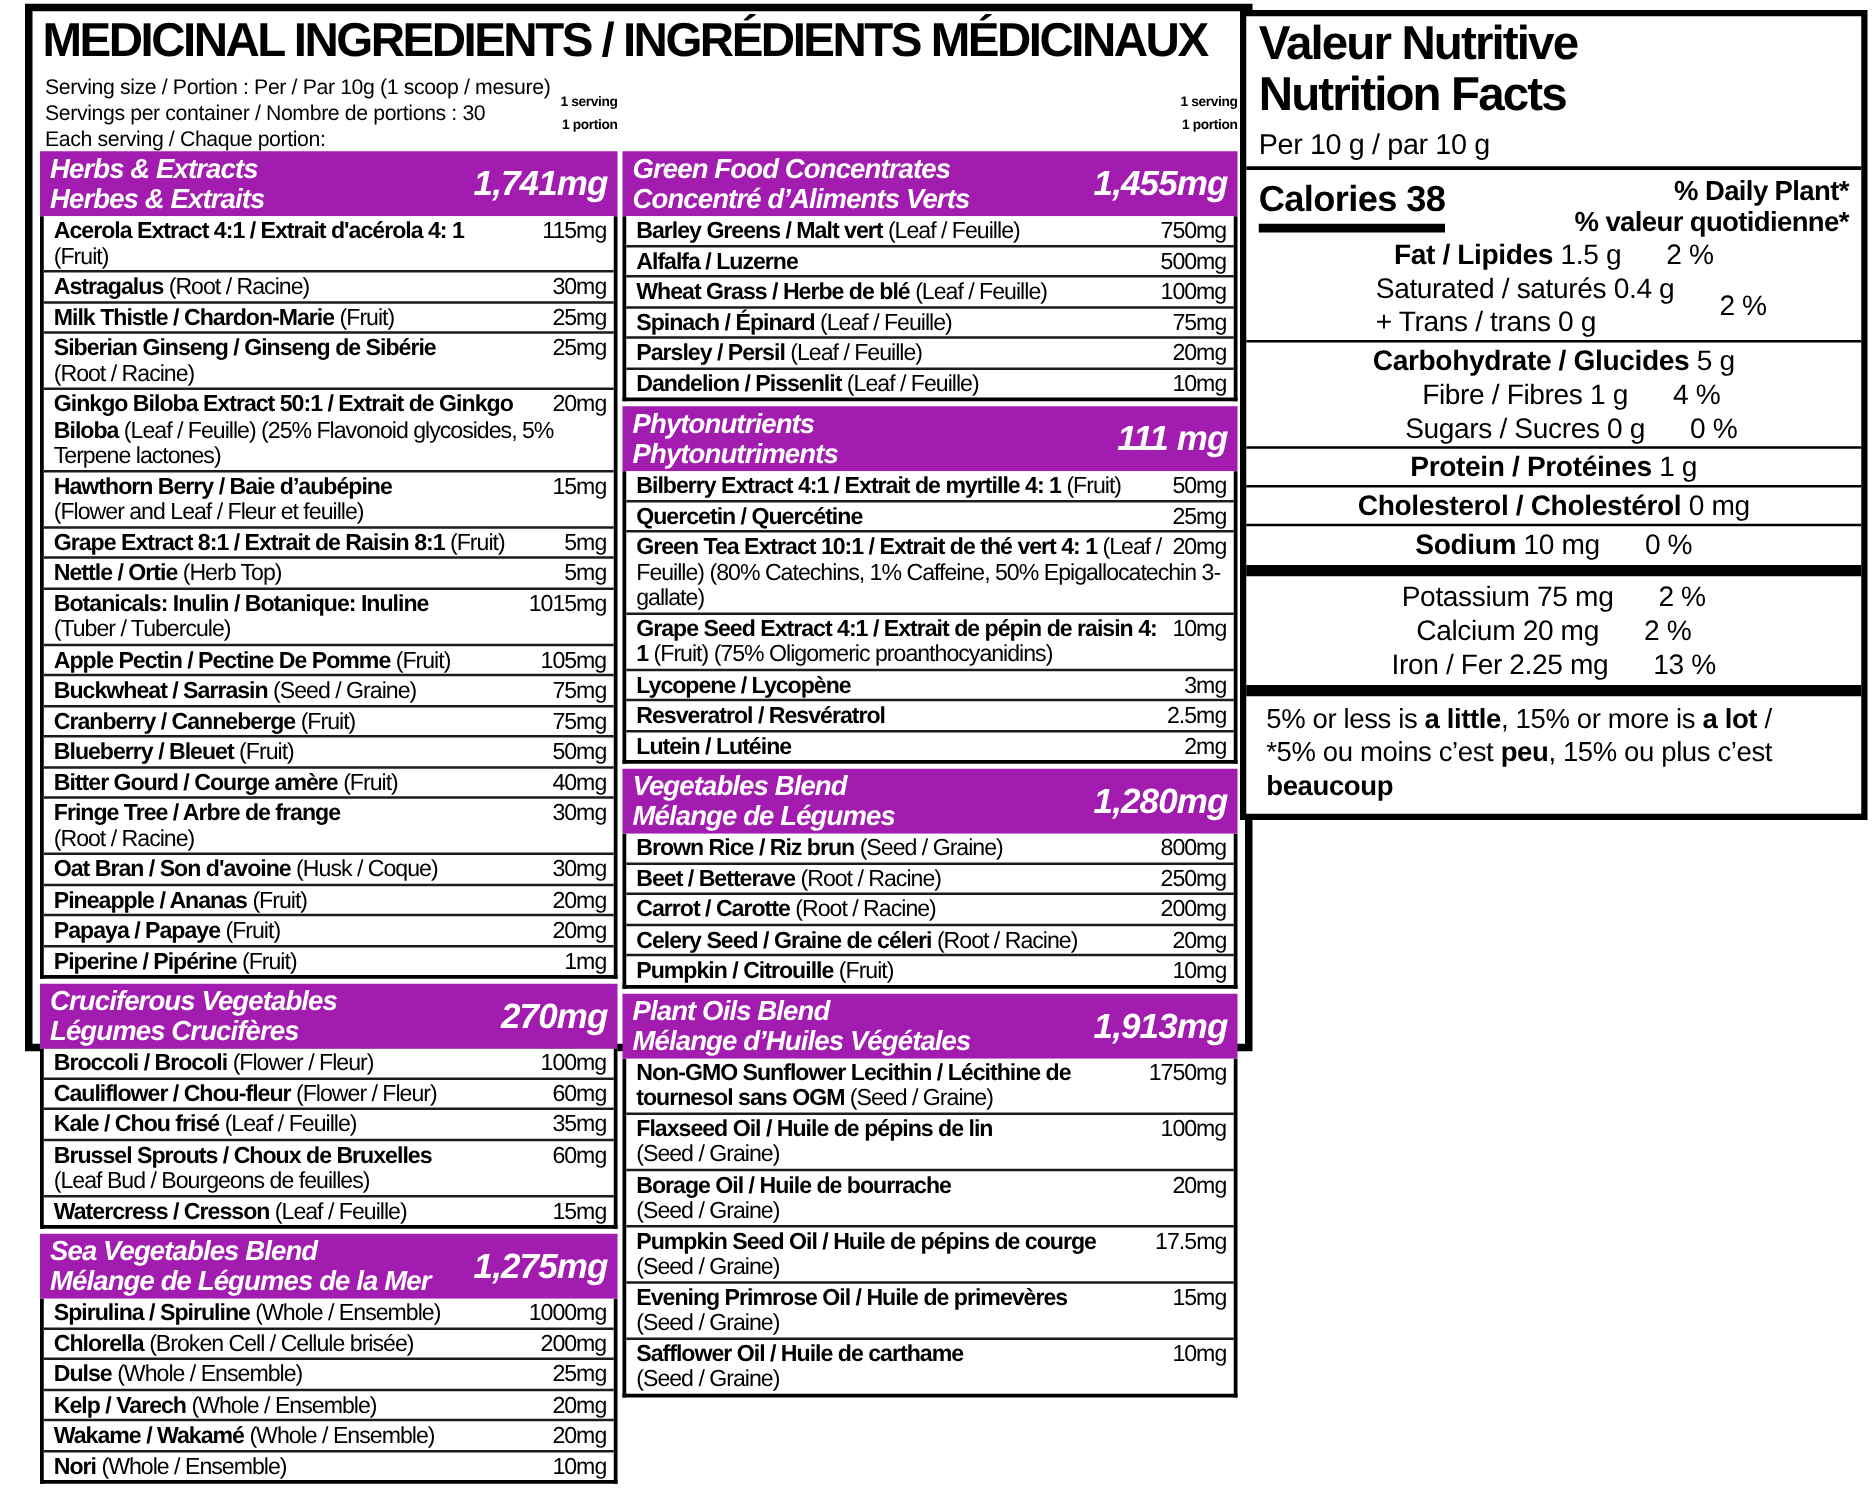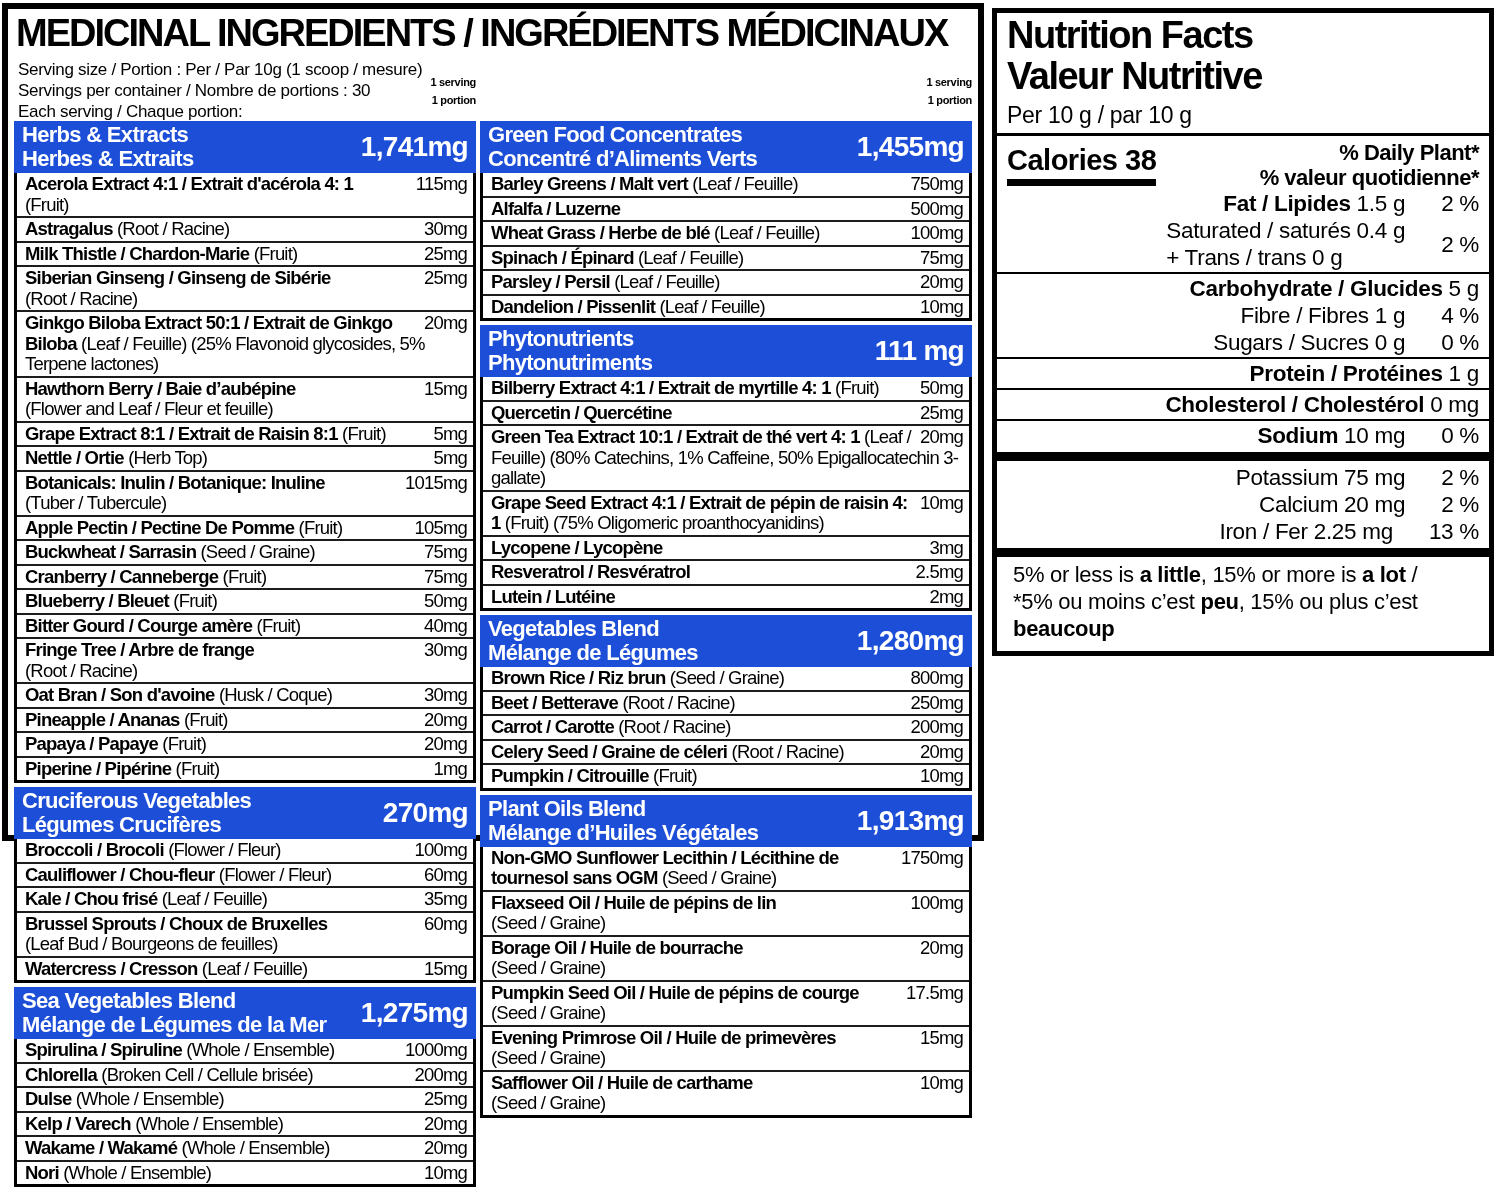--- a/index.html
+++ b/index.html
@@ -1,53 +1,53 @@
 <!DOCTYPE html>
 <html><head>
 <meta charset="utf-8">
 <style>
   html,body{margin:0;padding:0;background:#fff;width:1500px;height:1196px;overflow:hidden;
     font-family:"Liberation Sans", sans-serif;color:#000;}
   .panel{position:absolute;box-sizing:border-box;background:#fff;}
   
-  #med{left:2px;top:3px;width:982px;height:838px;border:6px solid #000;}
+  #med{left:20px;top:3px;width:982px;height:838px;border:6px solid #000;}
   #med-inner{position:relative;width:100%;height:100%;}
   .med-title{position:absolute;left:8px;top:2px;font-size:38px;font-weight:bold;
     letter-spacing:-2px;white-space:nowrap;line-height:44px;}
   .srv{position:absolute;left:10px;top:50px;font-size:17px;line-height:21px;letter-spacing:-0.3px;}
   .srv-note{position:absolute;top:64px;font-size:11px;font-weight:bold;line-height:18px;
     text-align:right;letter-spacing:-0.3px;}
   #note1{left:320px;width:148px;}
   #note2{left:816px;width:148px;}
   .col{position:absolute;top:112px;}
   #col-0{left:6px;width:462px;}
   #col-1{left:472px;width:492px;}
   .sec{margin-bottom:4px;}
-  .sec-bar{background:#1d4ed8;color:#fff;display:flex;justify-content:space-between;
-    align-items:center;padding:2px 8px;min-height:48px;box-sizing:border-box;}
+  .sec-bar{background:#a21caf;color:#fff;display:flex;justify-content:space-between;
+    align-items:center;padding:2px 8px;min-height:48px;box-sizing:border-box;font-style:italic;}
   .sec-titles div{font-weight:bold;font-size:22px;line-height:24px;letter-spacing:-0.7px;}
   .sec-amt{font-weight:bold;font-size:28px;letter-spacing:-0.7px;white-space:nowrap;padding-left:6px;}
   .sec-table{border:3px solid #000;border-top:none;background:#fff;}
   .irow{border-top:2px solid #1c1c1c;padding:1px 6px 1px 8px;font-size:18.5px;
     line-height:20.5px;letter-spacing:-0.8px;}
   .irow:first-child{border-top:none;}
   .irow::after{content:"";display:block;clear:both;height:0;}
   .iamt{float:right;margin-left:6px;}
   .inm{font-weight:bold;}
   .ids.nl{display:block;}
   
   #nf{left:992px;top:8px;width:502px;height:648px;border:5px solid #000;padding:2px 10px;}
   .nf-title{font-size:38px;line-height:41px;font-weight:bold;letter-spacing:-1.5px;white-space:nowrap;}
   .nf-serving{font-size:23px;line-height:26px;margin-top:5px;letter-spacing:-0.3px;}
   .nf-rule{border-top:3px solid #000;margin:5px -10px 0;}
   .nf-calwrap{display:flex;justify-content:space-between;align-items:center;margin-top:4px;}
   .nf-cal{font-size:29px;font-weight:bold;letter-spacing:-0.5px;border-bottom:7px solid #000;
     padding-bottom:2px;white-space:nowrap;}
   .nf-dvh{text-align:right;font-weight:bold;font-size:22px;line-height:25px;letter-spacing:-0.5px;}
-  .nf-row{display:flex;justify-content:flex-end;align-items:flex-start;
+  .nf-row{display:flex;justify-content:center;align-items:flex-start;
     font-size:22.5px;line-height:27px;letter-spacing:-0.3px;gap:28px;}
   .nf-row.center{align-items:center;}
   .nf-left.ind{padding-left:28px;}
   .nf-dvv{white-space:nowrap;padding-left:8px;}
   .nf-sep{border-top:2px solid #000;margin:1px -10px;}
   .nf-thick{border-top:9px solid #000;margin:3px -10px;}
   .nf-foot{font-size:22px;line-height:27px;margin-top:4px;max-width:408px;padding-left:6px;
     letter-spacing:-0.3px;}
   .b{font-weight:bold;}
 </style>
@@ -205,22 +205,22 @@
             <div class="irow"><span class="iamt">17.5mg</span><span class="inm">Pumpkin Seed Oil / Huile de pépins de courge</span> <span class="ids">(Seed / Graine)</span></div>
             <div class="irow"><span class="iamt">15mg</span><span class="inm">Evening Primrose Oil / Huile de primevères</span> <span class="ids nl">(Seed / Graine)</span></div>
             <div class="irow"><span class="iamt">10mg</span><span class="inm">Safflower Oil / Huile de carthame</span> <span class="ids nl">(Seed / Graine)</span></div>
           </div>
         </div>
       </div>
   </div>
 </div>
 
 <div id="nf" class="panel">
+  <div class="nf-title">Valeur Nutritive</div>
   <div class="nf-title">Nutrition Facts</div>
-  <div class="nf-title">Valeur Nutritive</div>
   <div class="nf-serving">Per 10 g / par 10 g</div>
   <div class="nf-rule"></div>
   <div class="nf-calwrap">
     <div class="nf-cal"><span>Calories</span>&nbsp;<span>38</span></div>
     <div class="nf-dvh">
       <div>% Daily Plant*</div>
       <div>% valeur quotidienne*</div>
     </div>
   </div>
   <div id="nf-rows">

